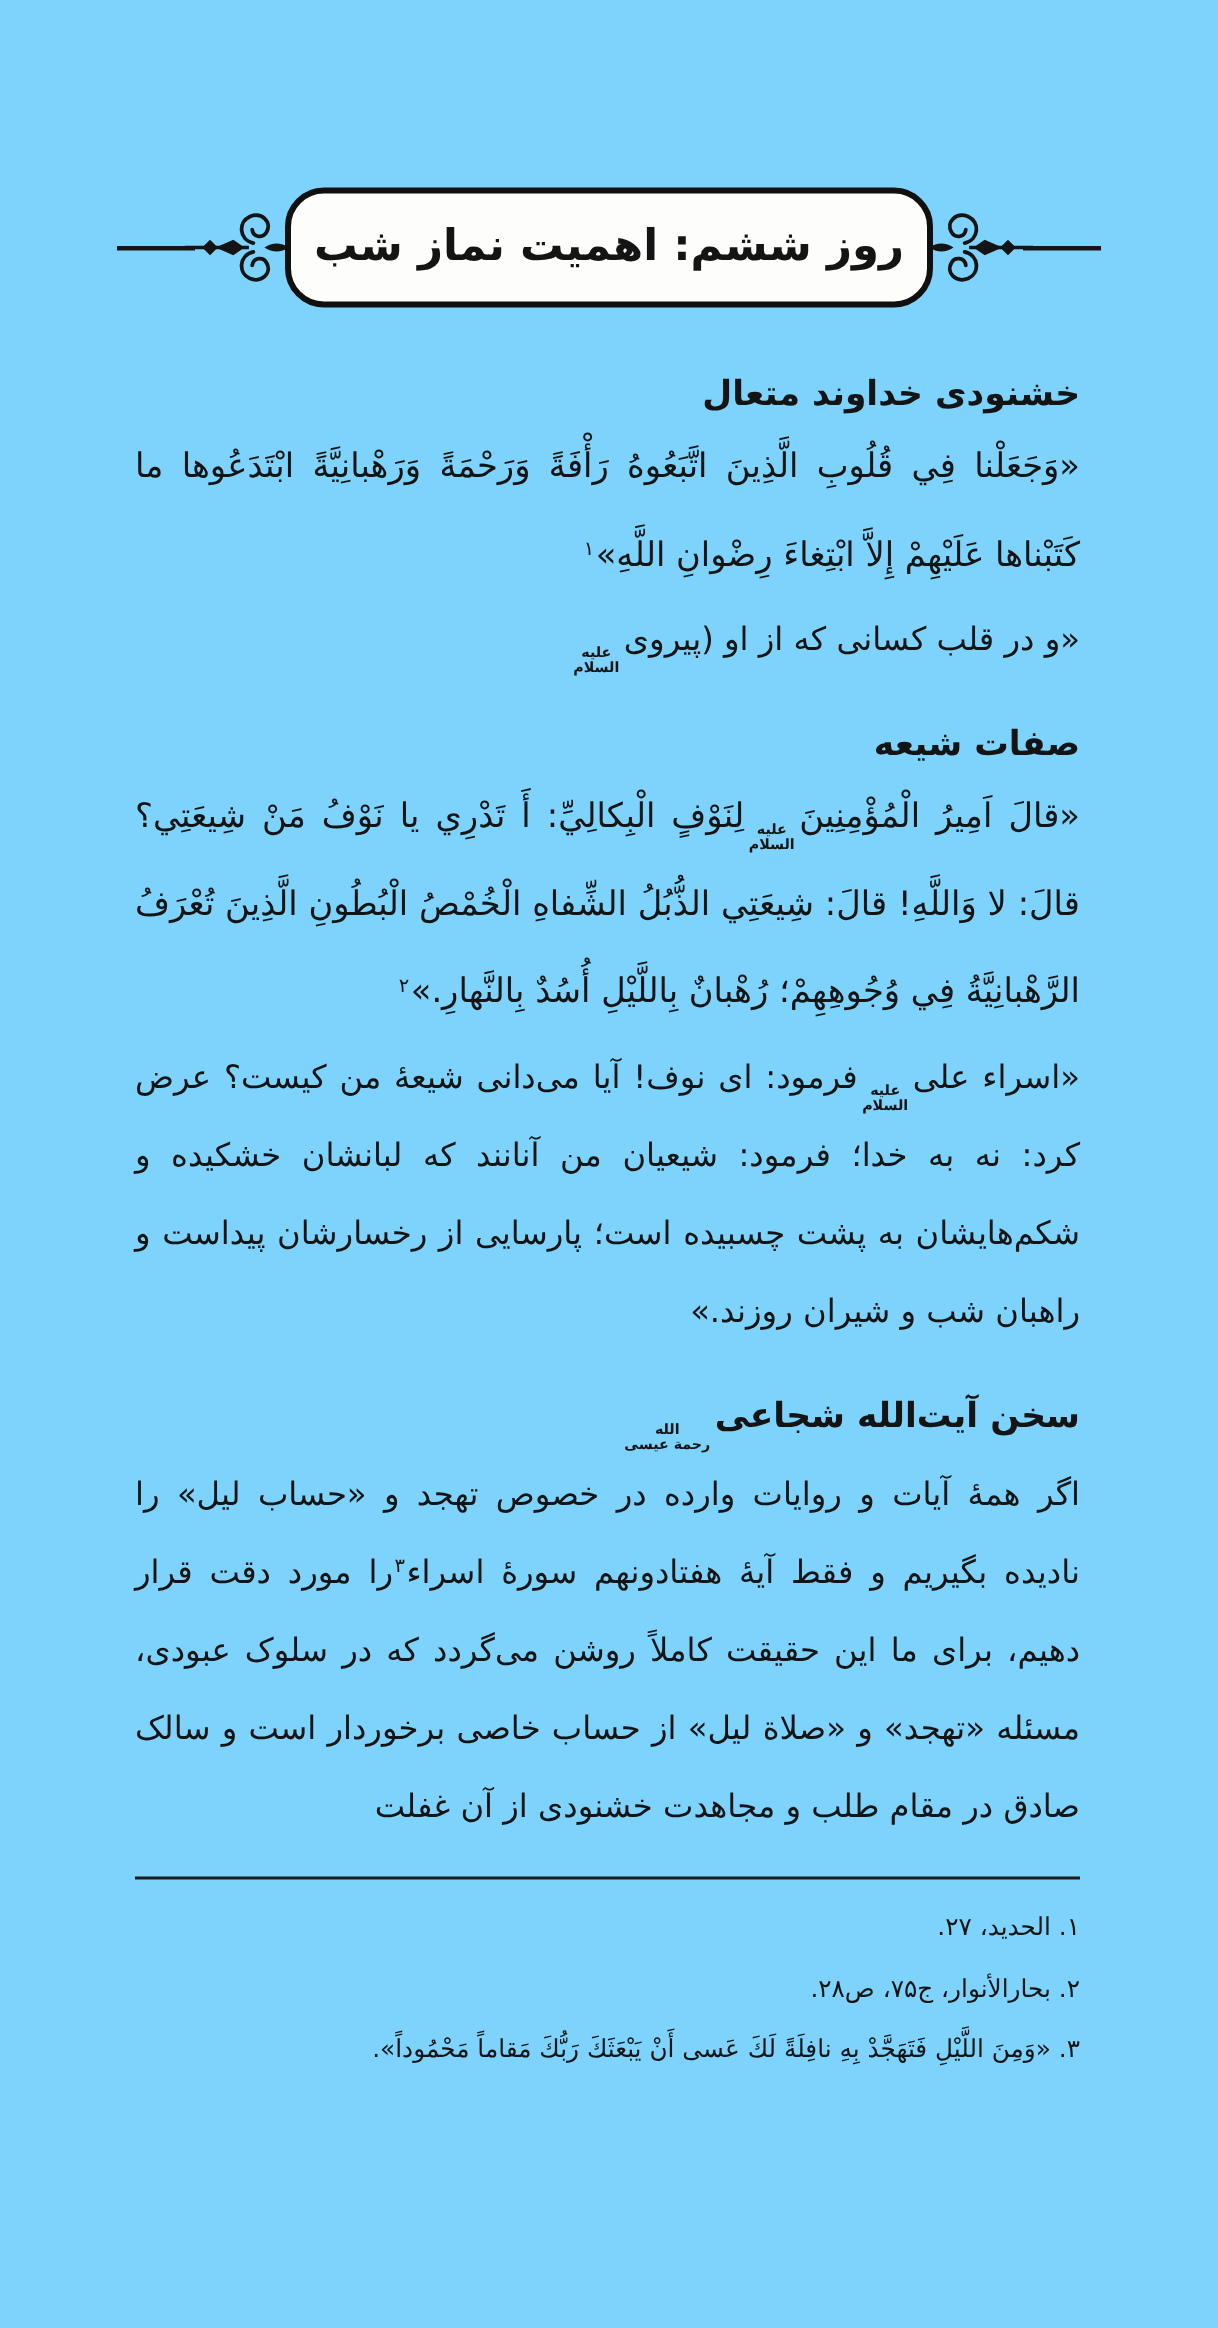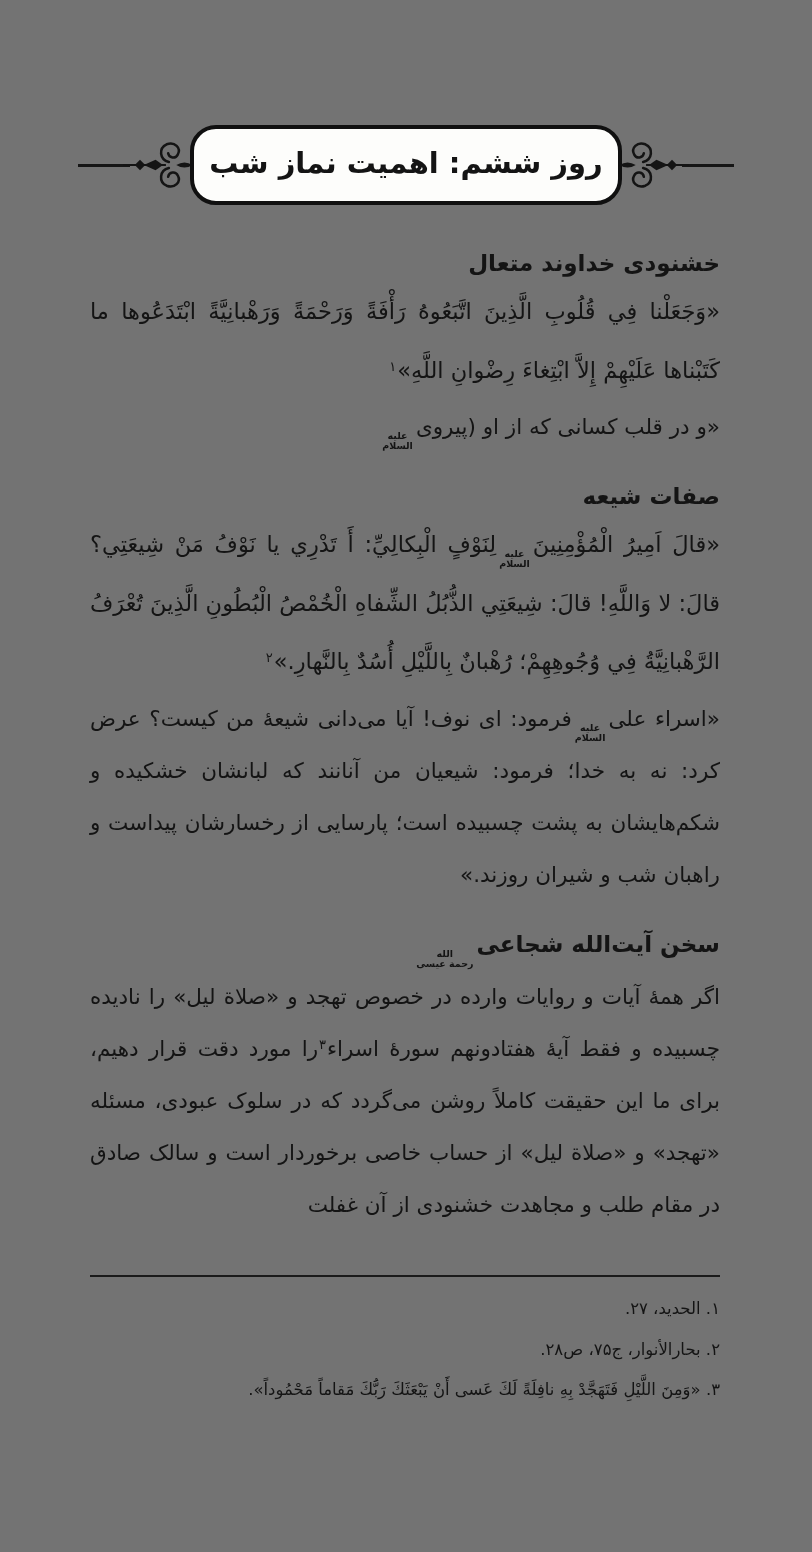--- a/index.html
+++ b/index.html
@@ -1,20 +1,20 @@
 <!DOCTYPE html>
 <html lang="fa" dir="rtl"><head>
 <meta charset="utf-8">
 <style>
   html,body{margin:0;padding:0;background:#e8e8e8;}
   .page{
     position:relative;
     width:812px;height:1552px;
     margin:0 auto;
-    background:#737373;
+    background:#7dd3fc;
     color:#141414;
     font-family:"DejaVu Sans", sans-serif;
     direction:rtl;
     overflow:hidden;
   }
   
   .banner-row{
     padding-top:122px;
     display:flex;
     align-items:center;
@@ -59,21 +59,21 @@
     font-size:13px;line-height:0;vertical-align:7px;
     margin:0 1px;
   }
   .hon{
     display:inline-flex;flex-direction:column;align-items:center;
     font-size:9.5px;line-height:1.08;font-weight:bold;
     vertical-align:-5px;margin:0 3px;
   }
   
   .footnotes{
-    margin:44px 0 0;
+    margin:20px 0 0;
     border-top:2.5px solid #1a1a1a;
     padding-top:12px;
   }
   .fn{
     font-size:16.5px;line-height:2.45;
     text-align:right;margin:0;
   }
 </style>
 </head>
 <body>
@@ -125,21 +125,21 @@
     <p class="fa"><span>«اسراء علی</span><span class="hon">
           <span>علیه</span>
           <span>السلام</span>
         </span><span>فرمود: ای نوف! آیا می‌دانی شیعهٔ من کیست؟ عرض کرد: نه به خدا؛ فرمود: شیعیان من آنانند که لبانشان خشکیده و شکم‌هایشان به پشت چسبیده است؛ پارسایی از رخسارشان پیداست و راهبان شب و شیران روزند.»</span></p>
 
     <h2 class="h h3"><span>سخن آیت‌الله شجاعی</span><span class="hon">
           <span>الله</span>
           <span>رحمة عیسی</span>
         </span></h2>
 
-    <p class="fa"><span>اگر همهٔ آیات و روایات وارده در خصوص تهجد و «صلاة لیل» را نادیده چسبیده و فقط آیهٔ هفتادونهم سورهٔ اسراء</span><sup class="fref">۳</sup><span>را مورد دقت قرار دهیم، برای ما این حقیقت کاملاً روشن می‌گردد که در سلوک عبودی، مسئله «تهجد» و «صلاة لیل» از حساب خاصی برخوردار است و سالک صادق در مقام طلب و مجاهدت خشنودی از آن غفلت</span></p>
+    <p class="fa"><span>اگر همهٔ آیات و روایات وارده در خصوص تهجد و «حساب لیل» را نادیده بگیریم و فقط آیهٔ هفتادونهم سورهٔ اسراء</span><sup class="fref">۳</sup><span>را مورد دقت قرار دهیم، برای ما این حقیقت کاملاً روشن می‌گردد که در سلوک عبودی، مسئله «تهجد» و «صلاة لیل» از حساب خاصی برخوردار است و سالک صادق در مقام طلب و مجاهدت خشنودی از آن غفلت</span></p>
 
     <div class="footnotes">
       <p class="fn">۱. الحدید، ۲۷.</p>
       <p class="fn">۲. بحارالأنوار، ج۷۵، ص۲۸.</p>
       <p class="fn">۳. «وَمِنَ اللَّيْلِ فَتَهَجَّدْ بِهِ نافِلَةً لَكَ عَسى أَنْ يَبْعَثَكَ رَبُّكَ مَقاماً مَحْمُوداً».</p>
     </div>
 
   </div>
 </div>
 

